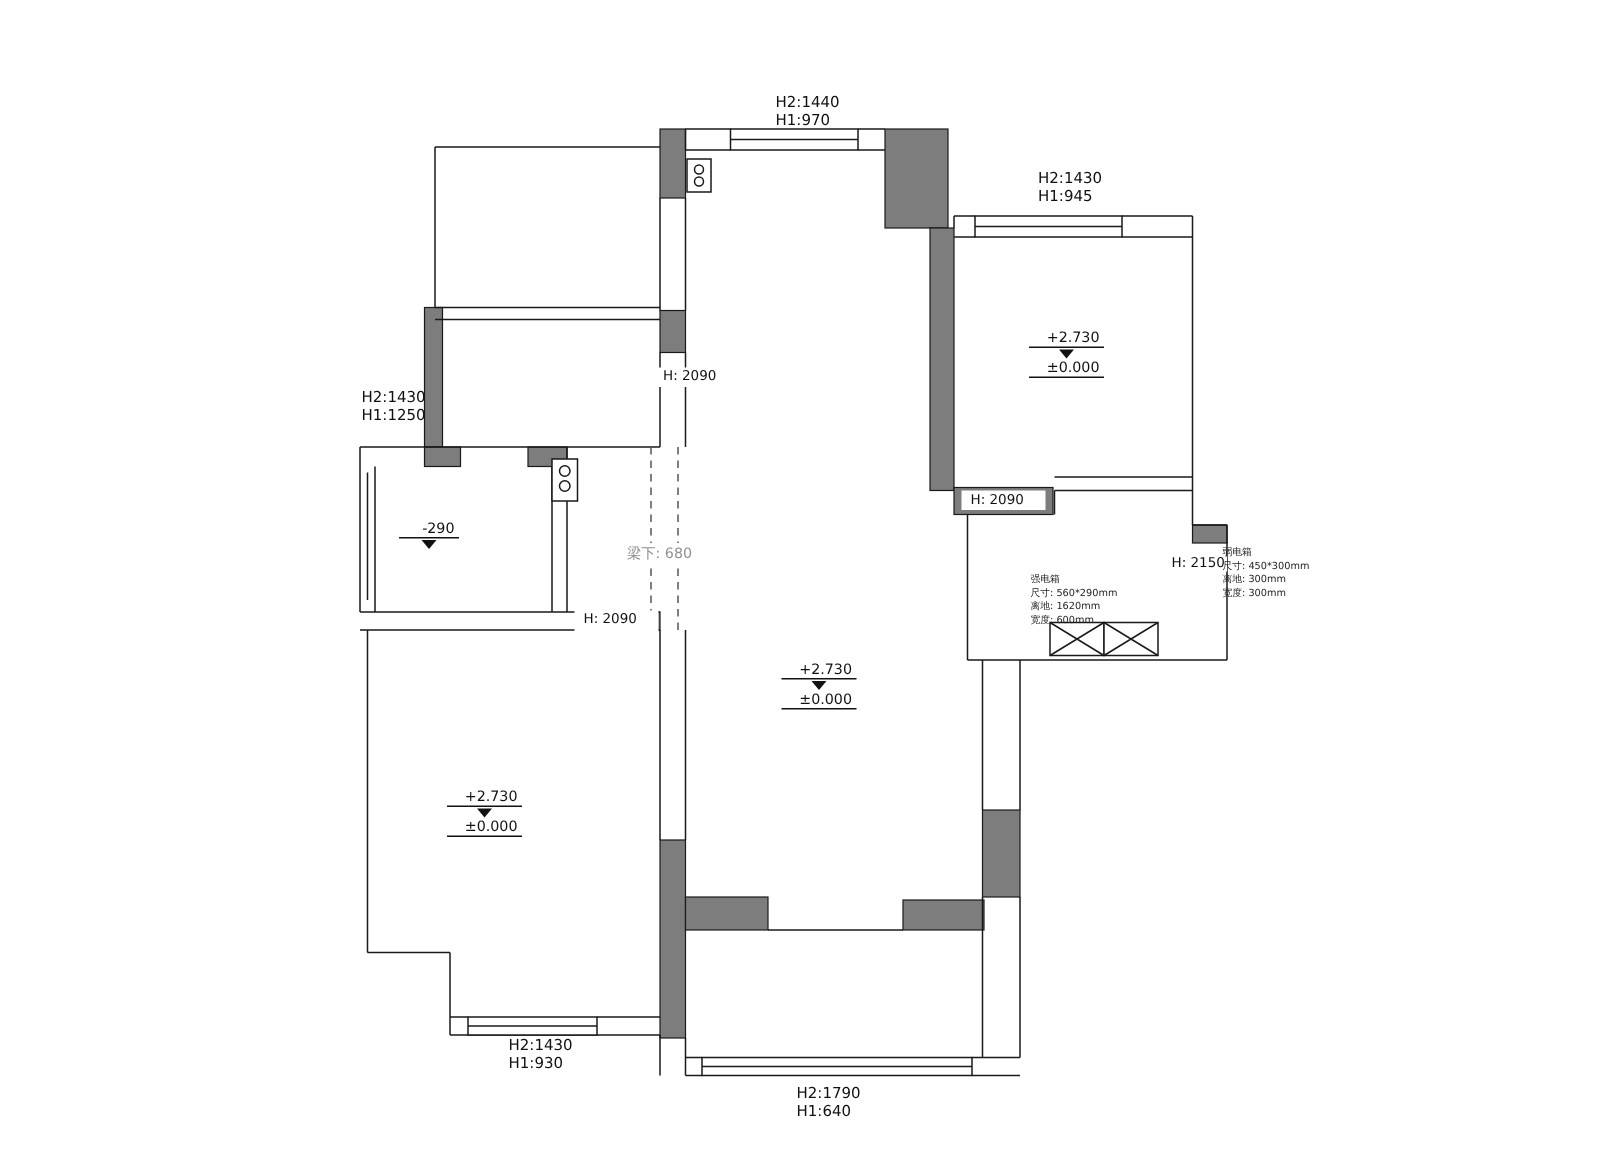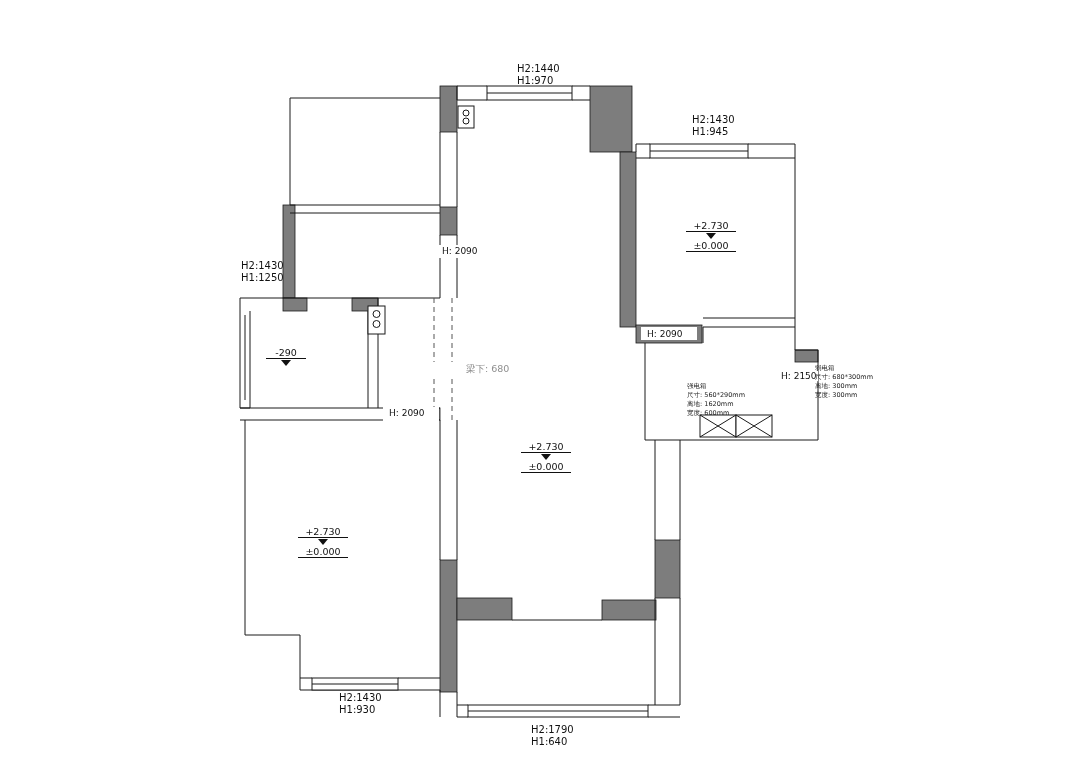--- a/index.html
+++ b/index.html
@@ -32,21 +32,21 @@
   .beam-lbl{
     position:absolute;
     font-size:9.5px;
     color:#8f8f8f;
     white-space:nowrap;
     background:#fff;
     padding:0 1px;
   }
   .level{
     position:absolute;
-    text-align:center;
+    text-align:right;
     font-size:9.5px;
     color:#111;
     white-space:nowrap;
   }
   .level .lv{
     display:block;
     border-bottom:1px solid #111;
     padding:0 3px;
     line-height:11px;
   }
@@ -176,21 +176,21 @@
   <div class="lbl" style="left:531px;top:714px;margin-top:10px;">
     <span>H2:1790</span>
     <span>H1:640</span>
   </div>
 
   <div class="hlbl" style="left:441px;top:246px;">H: 2090</div>
   <div class="hlbl" style="left:646px;top:329px;">H: 2090</div>
   <div class="hlbl" style="left:388px;top:408px;">H: 2090</div>
   <div class="hlbl" style="left:780px;top:371px;">H: 2150</div>
 
-  <div class="beam-lbl" style="left:417px;top:363px;margin-left:48px;">梁下: 680</div>
+  <div class="beam-lbl" style="left:417px;top:363px;">梁下: 680</div>
 
   <div class="level" style="left:686px;top:220px;width:50px;">
     <span class="lv">+2.730</span>
     <span class="tri"></span>
     <span class="lv">±0.000</span>
   </div>
   <div class="level" style="left:521px;top:441px;width:50px;">
     <span class="lv">+2.730</span>
     <span class="tri"></span>
     <span class="lv">±0.000</span>
@@ -206,18 +206,18 @@
   </div>
 
   <div class="elec" style="left:648px;top:382px;margin-left:39px;">
     <span>强电箱</span>
     <span>尺寸: 560*290mm</span>
     <span>离地: 1620mm</span>
     <span>宽度: 600mm</span>
   </div>
   <div class="elec" style="left:772px;top:364px;margin-left:43px;">
     <span>弱电箱</span>
-    <span>尺寸: 680*300mm</span>
+    <span>尺寸: 450*300mm</span>
     <span>离地: 300mm</span>
     <span>宽度: 300mm</span>
   </div>
 
 </div>
 
 </body></html>

